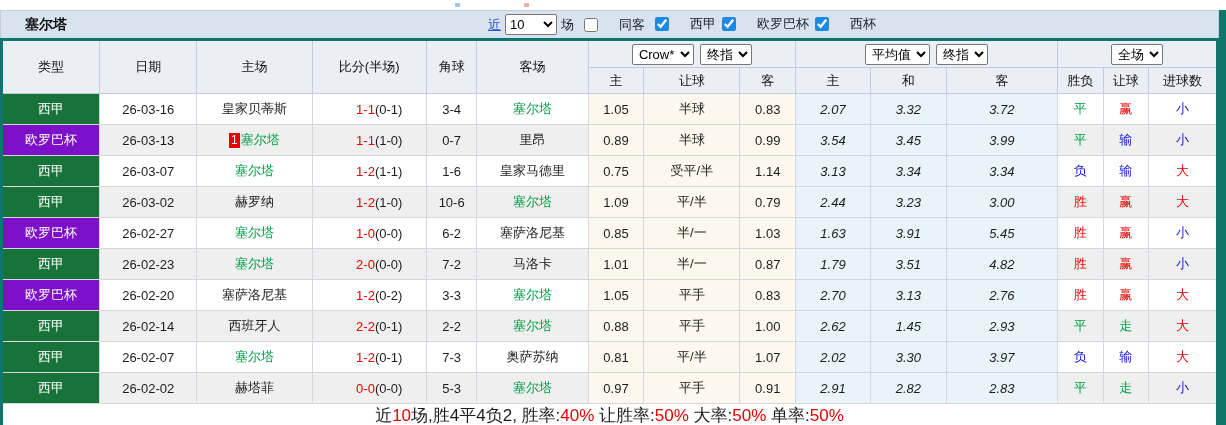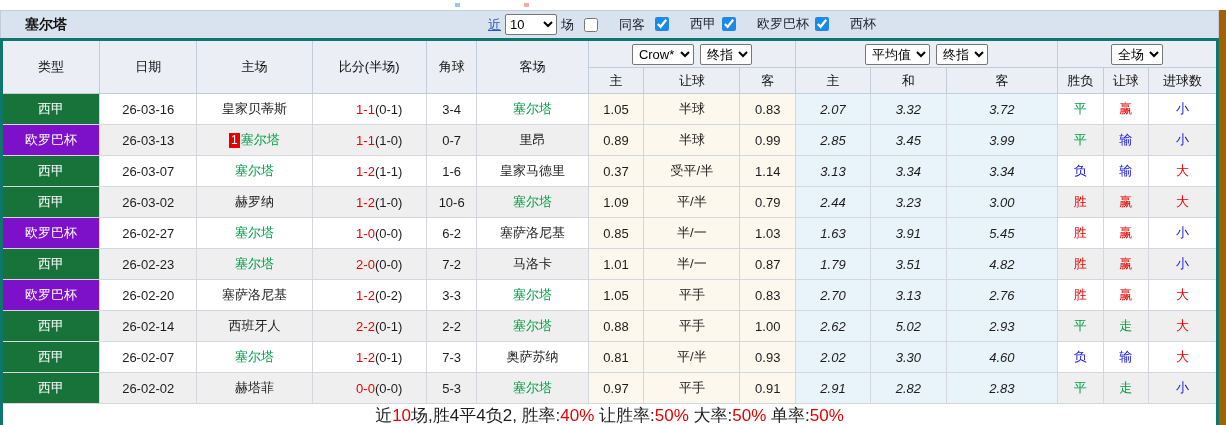--- a/index.html
+++ b/index.html
@@ -1,17 +1,17 @@
 <!DOCTYPE html>
 <html><head>
 <meta charset="utf-8">
 <style>
   * { margin:0; padding:0; box-sizing:border-box; }
   html,body { background:#fff; font-family:"Liberation Sans","DejaVu Sans",sans-serif; }
-  .page { position:relative; width:1226px; height:425px; background:#a16207; overflow:hidden; }
+  .page { position:relative; width:1226px; height:425px; background:#0f766e; overflow:hidden; }
 
   .top-strip { position:relative; width:100%; height:10px; background:#fff; }
   .speck { position:absolute; top:3px; width:5px; height:4px; }
 
   .title-bar { position:relative; width:1219px; height:28px; background:#d9e3f0;
                border:1px solid #c3cdda; border-bottom:none; display:flex; align-items:center; }
   .team-name { font-weight:bold; font-size:14px; color:#111; padding-left:24px; }
   .controls { position:absolute; left:487px; top:0; height:100%; display:flex; align-items:center; gap:4px; font-size:13px; color:#1c1c2e; white-space:nowrap; }
   .recent-link { color:#2b55c8; text-decoration:underline; cursor:pointer; }
   select { font-size:13px; font-family:"Liberation Sans",sans-serif; background:#fff; border:1px solid #777; border-radius:2px; height:21px; }
@@ -160,35 +160,35 @@
         <tr class="even">
           <td class="lg-purple">欧罗巴杯</td>
           <td>26-03-13</td>
           <td><span class="badge-red">1</span><span class="t-green">塞尔塔</span></td>
           <td><span class="score-main">1-1</span><span class="score-half">(1-0)</span></td>
           <td>0-7</td>
           <td><span class="t-black">里昂</span></td>
           <td class="col-odds">0.89</td>
           <td class="col-odds">半球</td>
           <td class="col-odds">0.99</td>
-          <td class="col-avg">2.85</td>
+          <td class="col-avg">3.54</td>
           <td class="col-avg">3.45</td>
           <td class="col-avg">3.99</td>
           <td class="t-green">平</td>
           <td class="t-blue">输</td>
           <td class="t-blue">小</td>
         </tr>
         <tr class="odd">
           <td class="lg-green">西甲</td>
           <td>26-03-07</td>
           <td><span class="t-green">塞尔塔</span></td>
           <td><span class="score-main">1-2</span><span class="score-half">(1-1)</span></td>
           <td>1-6</td>
           <td><span class="t-black">皇家马德里</span></td>
-          <td class="col-odds">0.37</td>
+          <td class="col-odds">0.75</td>
           <td class="col-odds">受平/半</td>
           <td class="col-odds">1.14</td>
           <td class="col-avg">3.13</td>
           <td class="col-avg">3.34</td>
           <td class="col-avg">3.34</td>
           <td class="t-blue">负</td>
           <td class="t-blue">输</td>
           <td class="t-red">大</td>
         </tr>
         <tr class="even">
@@ -263,39 +263,39 @@
           <td class="lg-green">西甲</td>
           <td>26-02-14</td>
           <td><span class="t-black">西班牙人</span></td>
           <td><span class="score-main">2-2</span><span class="score-half">(0-1)</span></td>
           <td>2-2</td>
           <td><span class="t-green">塞尔塔</span></td>
           <td class="col-odds">0.88</td>
           <td class="col-odds">平手</td>
           <td class="col-odds">1.00</td>
           <td class="col-avg">2.62</td>
-          <td class="col-avg">5.02</td>
+          <td class="col-avg">1.45</td>
           <td class="col-avg">2.93</td>
           <td class="t-green">平</td>
           <td class="t-green">走</td>
           <td class="t-red">大</td>
         </tr>
         <tr class="odd">
           <td class="lg-green">西甲</td>
           <td>26-02-07</td>
           <td><span class="t-green">塞尔塔</span></td>
           <td><span class="score-main">1-2</span><span class="score-half">(0-1)</span></td>
           <td>7-3</td>
           <td><span class="t-black">奥萨苏纳</span></td>
           <td class="col-odds">0.81</td>
           <td class="col-odds">平/半</td>
-          <td class="col-odds">0.93</td>
+          <td class="col-odds">1.07</td>
           <td class="col-avg">2.02</td>
           <td class="col-avg">3.30</td>
-          <td class="col-avg">4.60</td>
+          <td class="col-avg">3.97</td>
           <td class="t-blue">负</td>
           <td class="t-blue">输</td>
           <td class="t-red">大</td>
         </tr>
         <tr class="even">
           <td class="lg-green">西甲</td>
           <td>26-02-02</td>
           <td><span class="t-black">赫塔菲</span></td>
           <td><span class="score-main">0-0</span><span class="score-half">(0-0)</span></td>
           <td>5-3</td>

